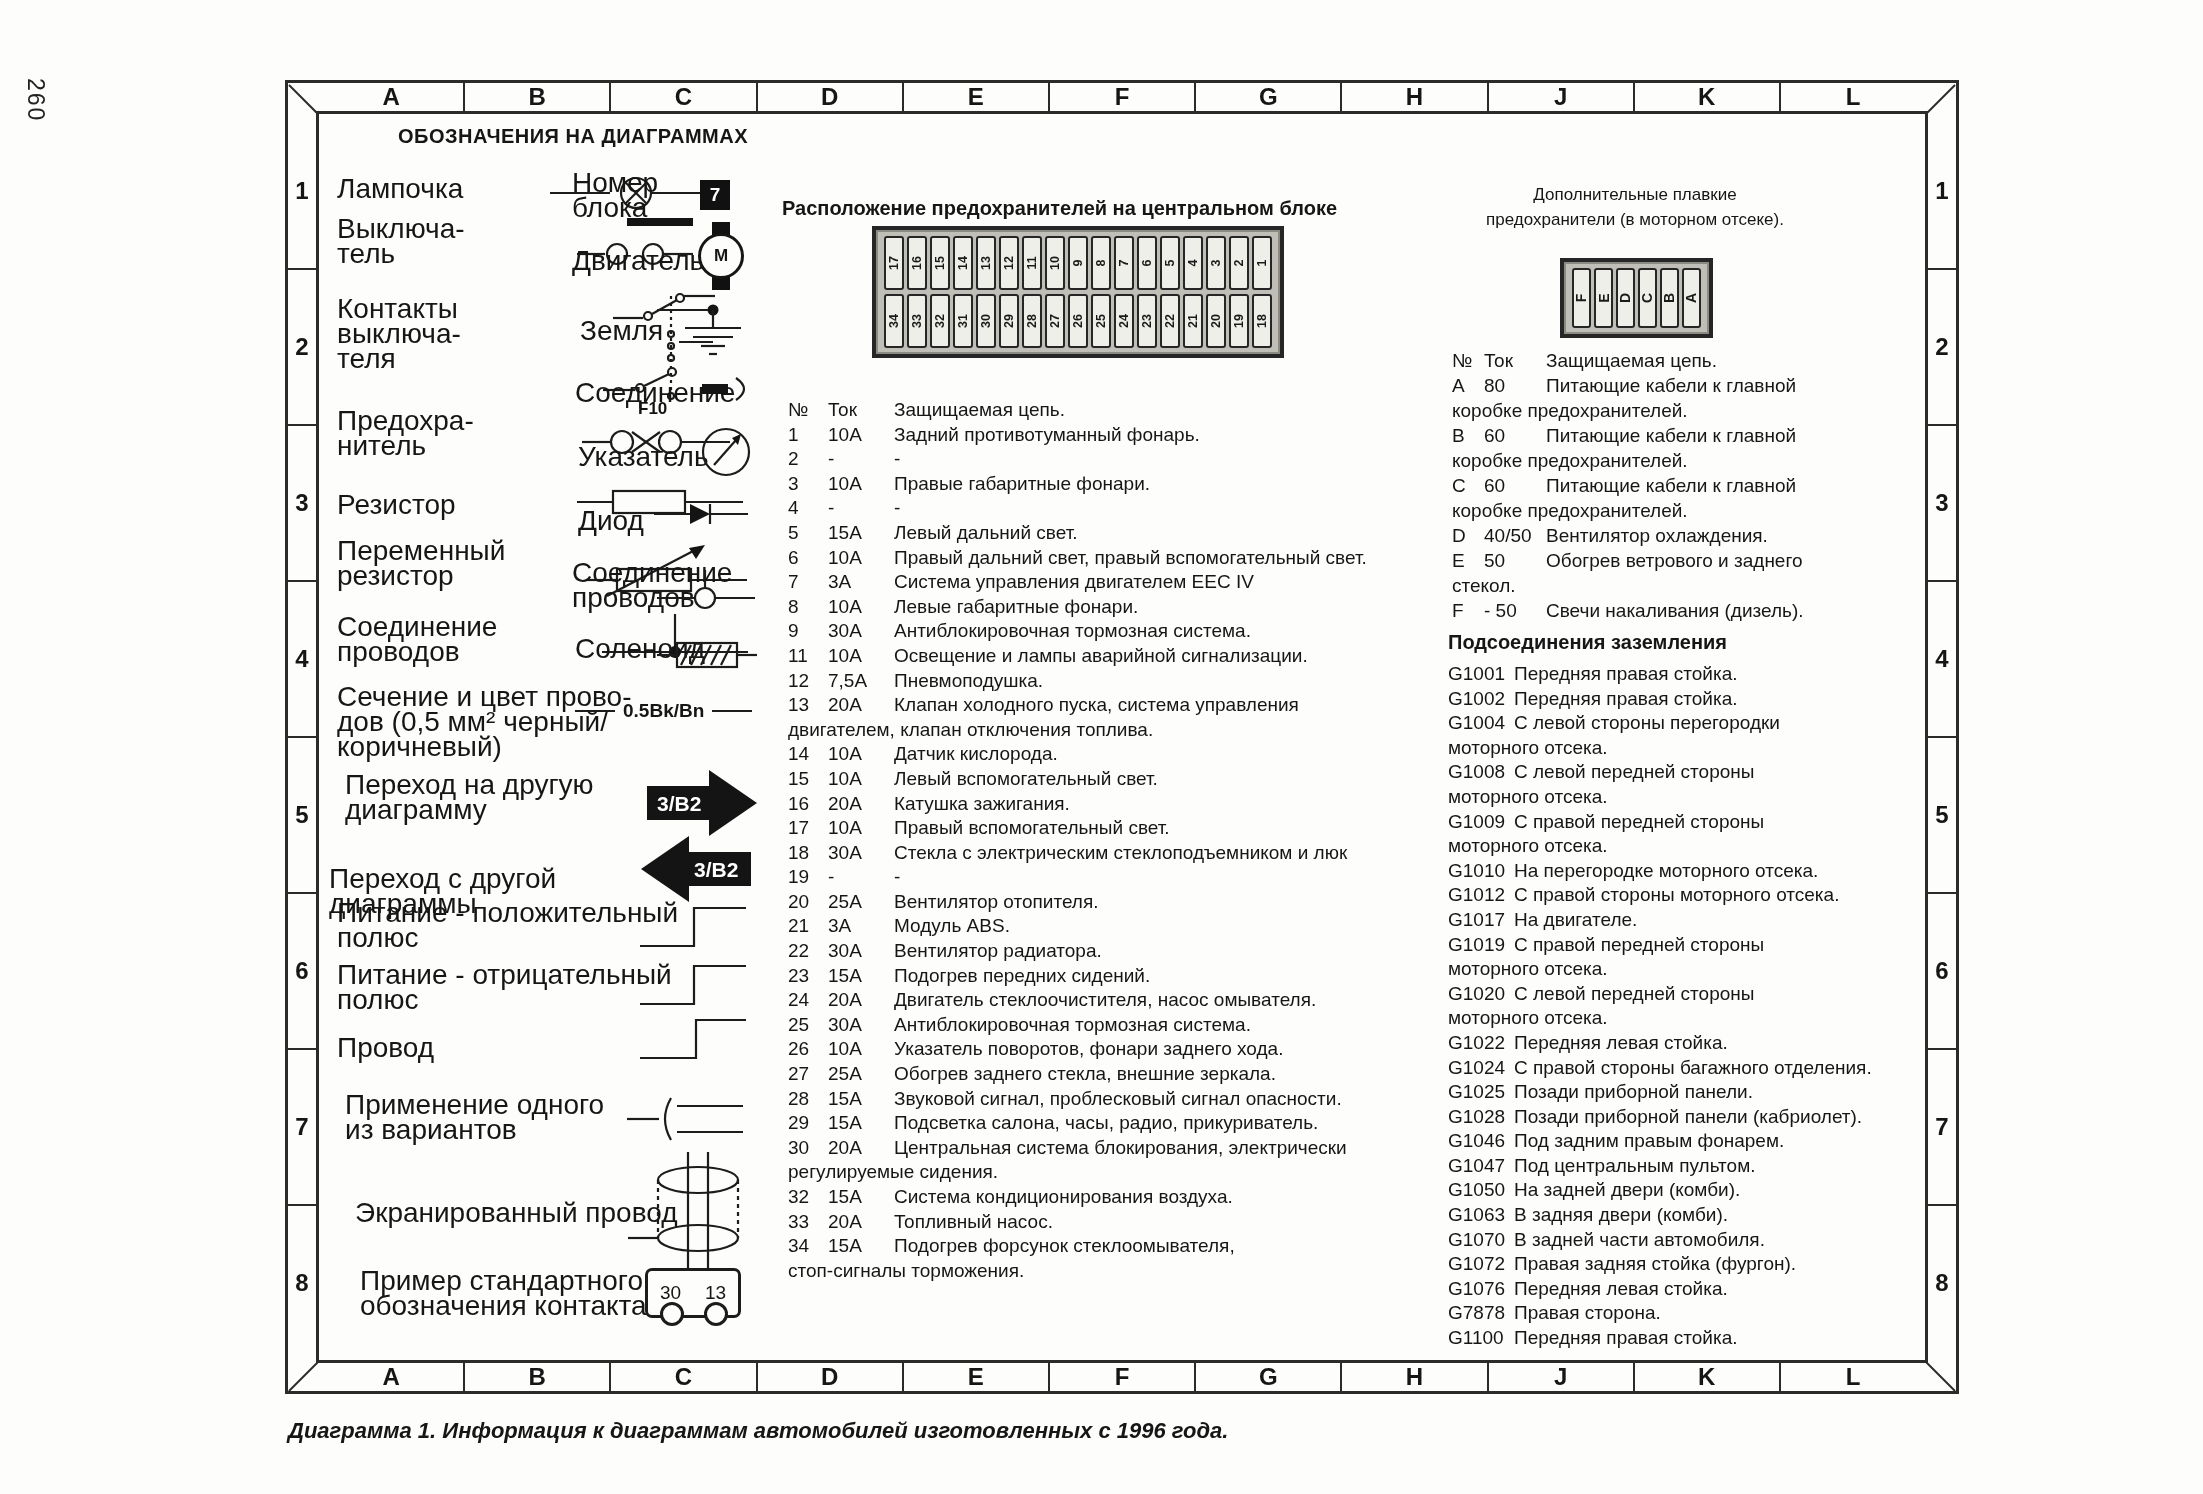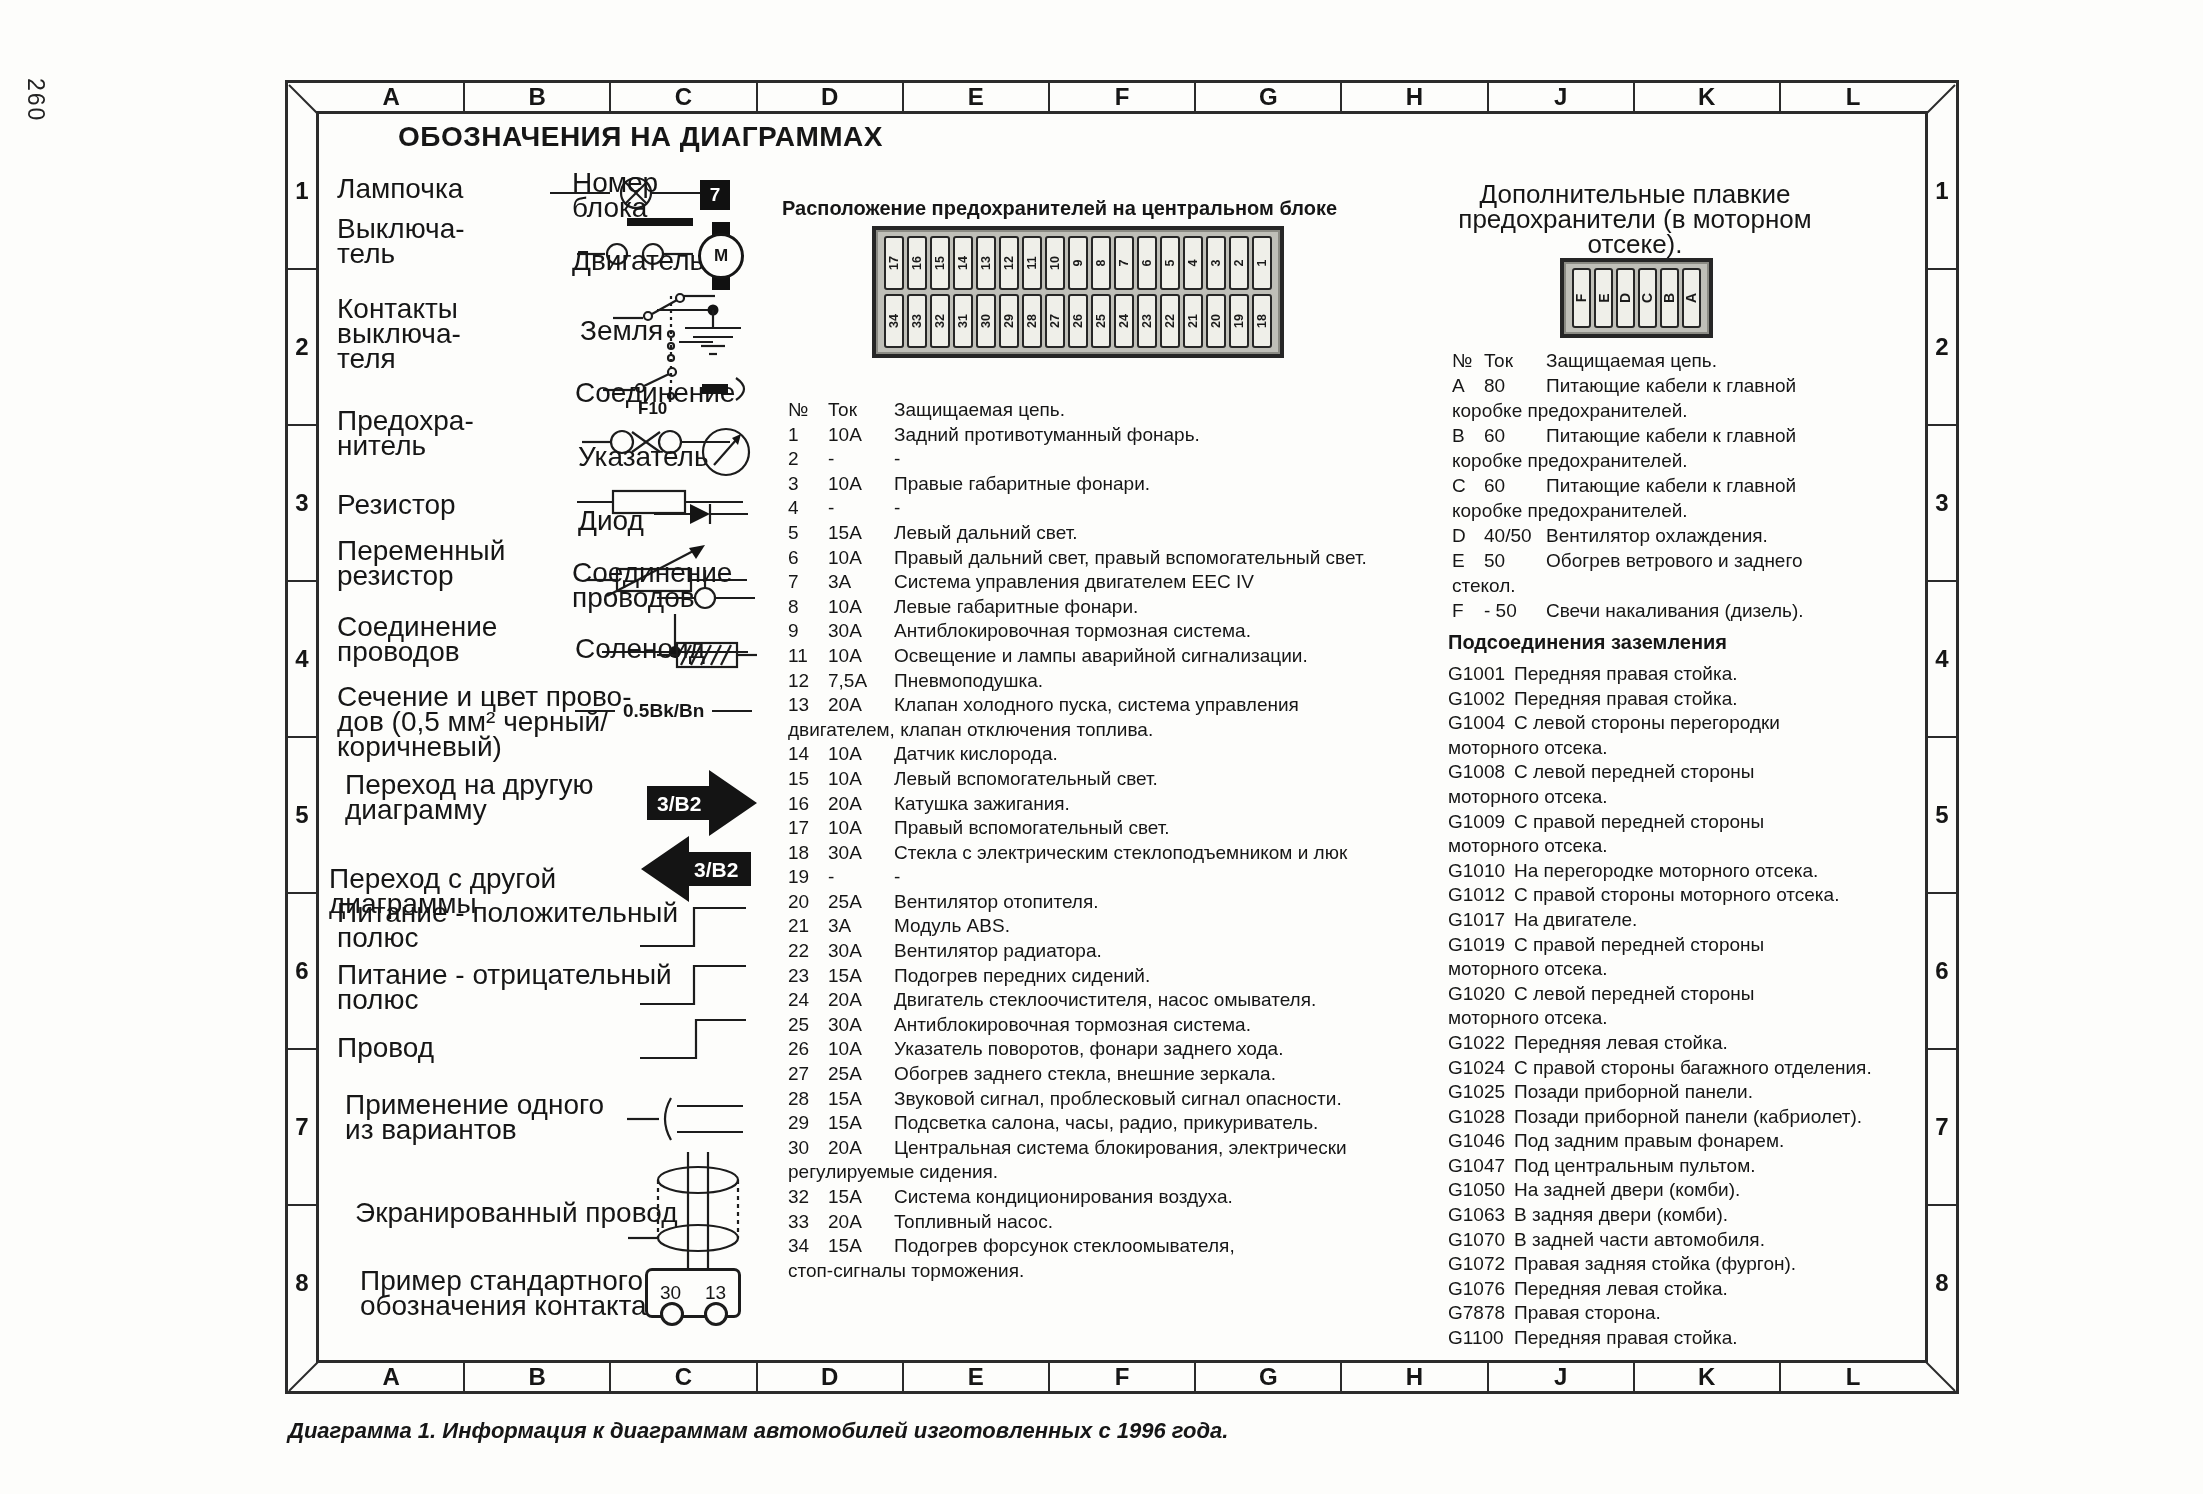--- a/index.html
+++ b/index.html
@@ -119,21 +119,21 @@
         <div class="bcell">6</div>
         <div class="bcell">7</div>
         <div class="bcell">8</div>
       </div>
     <div class="diag" style="left:1px;top:1px;transform:rotate(45deg);"></div>
     <div class="diag" style="left:calc(100% - 1px);top:1px;transform:rotate(135deg);"></div>
     <div class="diag" style="left:1px;top:calc(100% - 1px);transform:rotate(-45deg);"></div>
     <div class="diag" style="left:calc(100% - 1px);top:calc(100% - 1px);transform:rotate(-135deg);"></div>
   </div>
 
-  <div class="lab bold" style="left:398px;top:124px;font-size:28px;letter-spacing:.5px;">ОБОЗНАЧЕНИЯ НА ДИАГРАММАХ</div>
+  <div class="lab bold" style="left:398px;top:124px;font-size:20px;letter-spacing:.5px;">ОБОЗНАЧЕНИЯ НА ДИАГРАММАХ</div>
 
   <div class="lab" style="left:337px;top:176px;">Лампочка</div>
   <div class="lab" style="left:337px;top:216px;">Выключа-
 тель</div>
   <div class="lab" style="left:337px;top:296px;">Контакты
 выключа-
 теля</div>
   <div class="lab" style="left:337px;top:408px;">Предохра-
 нитель</div>
   <div class="lab" style="left:337px;top:492px;">Резистор</div>
@@ -467,21 +467,21 @@
         <div><span class="fn">29</span><span class="fa">15A</span><span class="fc">Подсветка салона, часы, радио, прикуриватель.</span></div>
         <div><span class="fn">30</span><span class="fa">20A</span><span class="fc">Центральная система блокирования, электрически
 регулируемые сидения.</span></div>
         <div><span class="fn">32</span><span class="fa">15A</span><span class="fc">Система кондиционирования воздуха.</span></div>
         <div><span class="fn">33</span><span class="fa">20A</span><span class="fc">Топливный насос.</span></div>
         <div><span class="fn">34</span><span class="fa">15A</span><span class="fc">Подогрев форсунок стеклоомывателя,
 стоп-сигналы торможения.</span></div>
       </div>
   </div>
 
-  <div class="lab center" style="left:1430px;top:182px;width:410px;font-size:26px;">Дополнительные плавкие
+  <div class="lab center" style="left:1430px;top:182px;width:410px;font-size:17px;">Дополнительные плавкие
 предохранители (в моторном отсеке).</div>
   <div class="fusebox" style="left:1560px;top:258px;">
     <div class="fuserow" id="extra-fuse-row">
         <div class="fuse-cell big">
           <span>F</span>
         </div>
         <div class="fuse-cell big">
           <span>E</span>
         </div>
         <div class="fuse-cell big">

